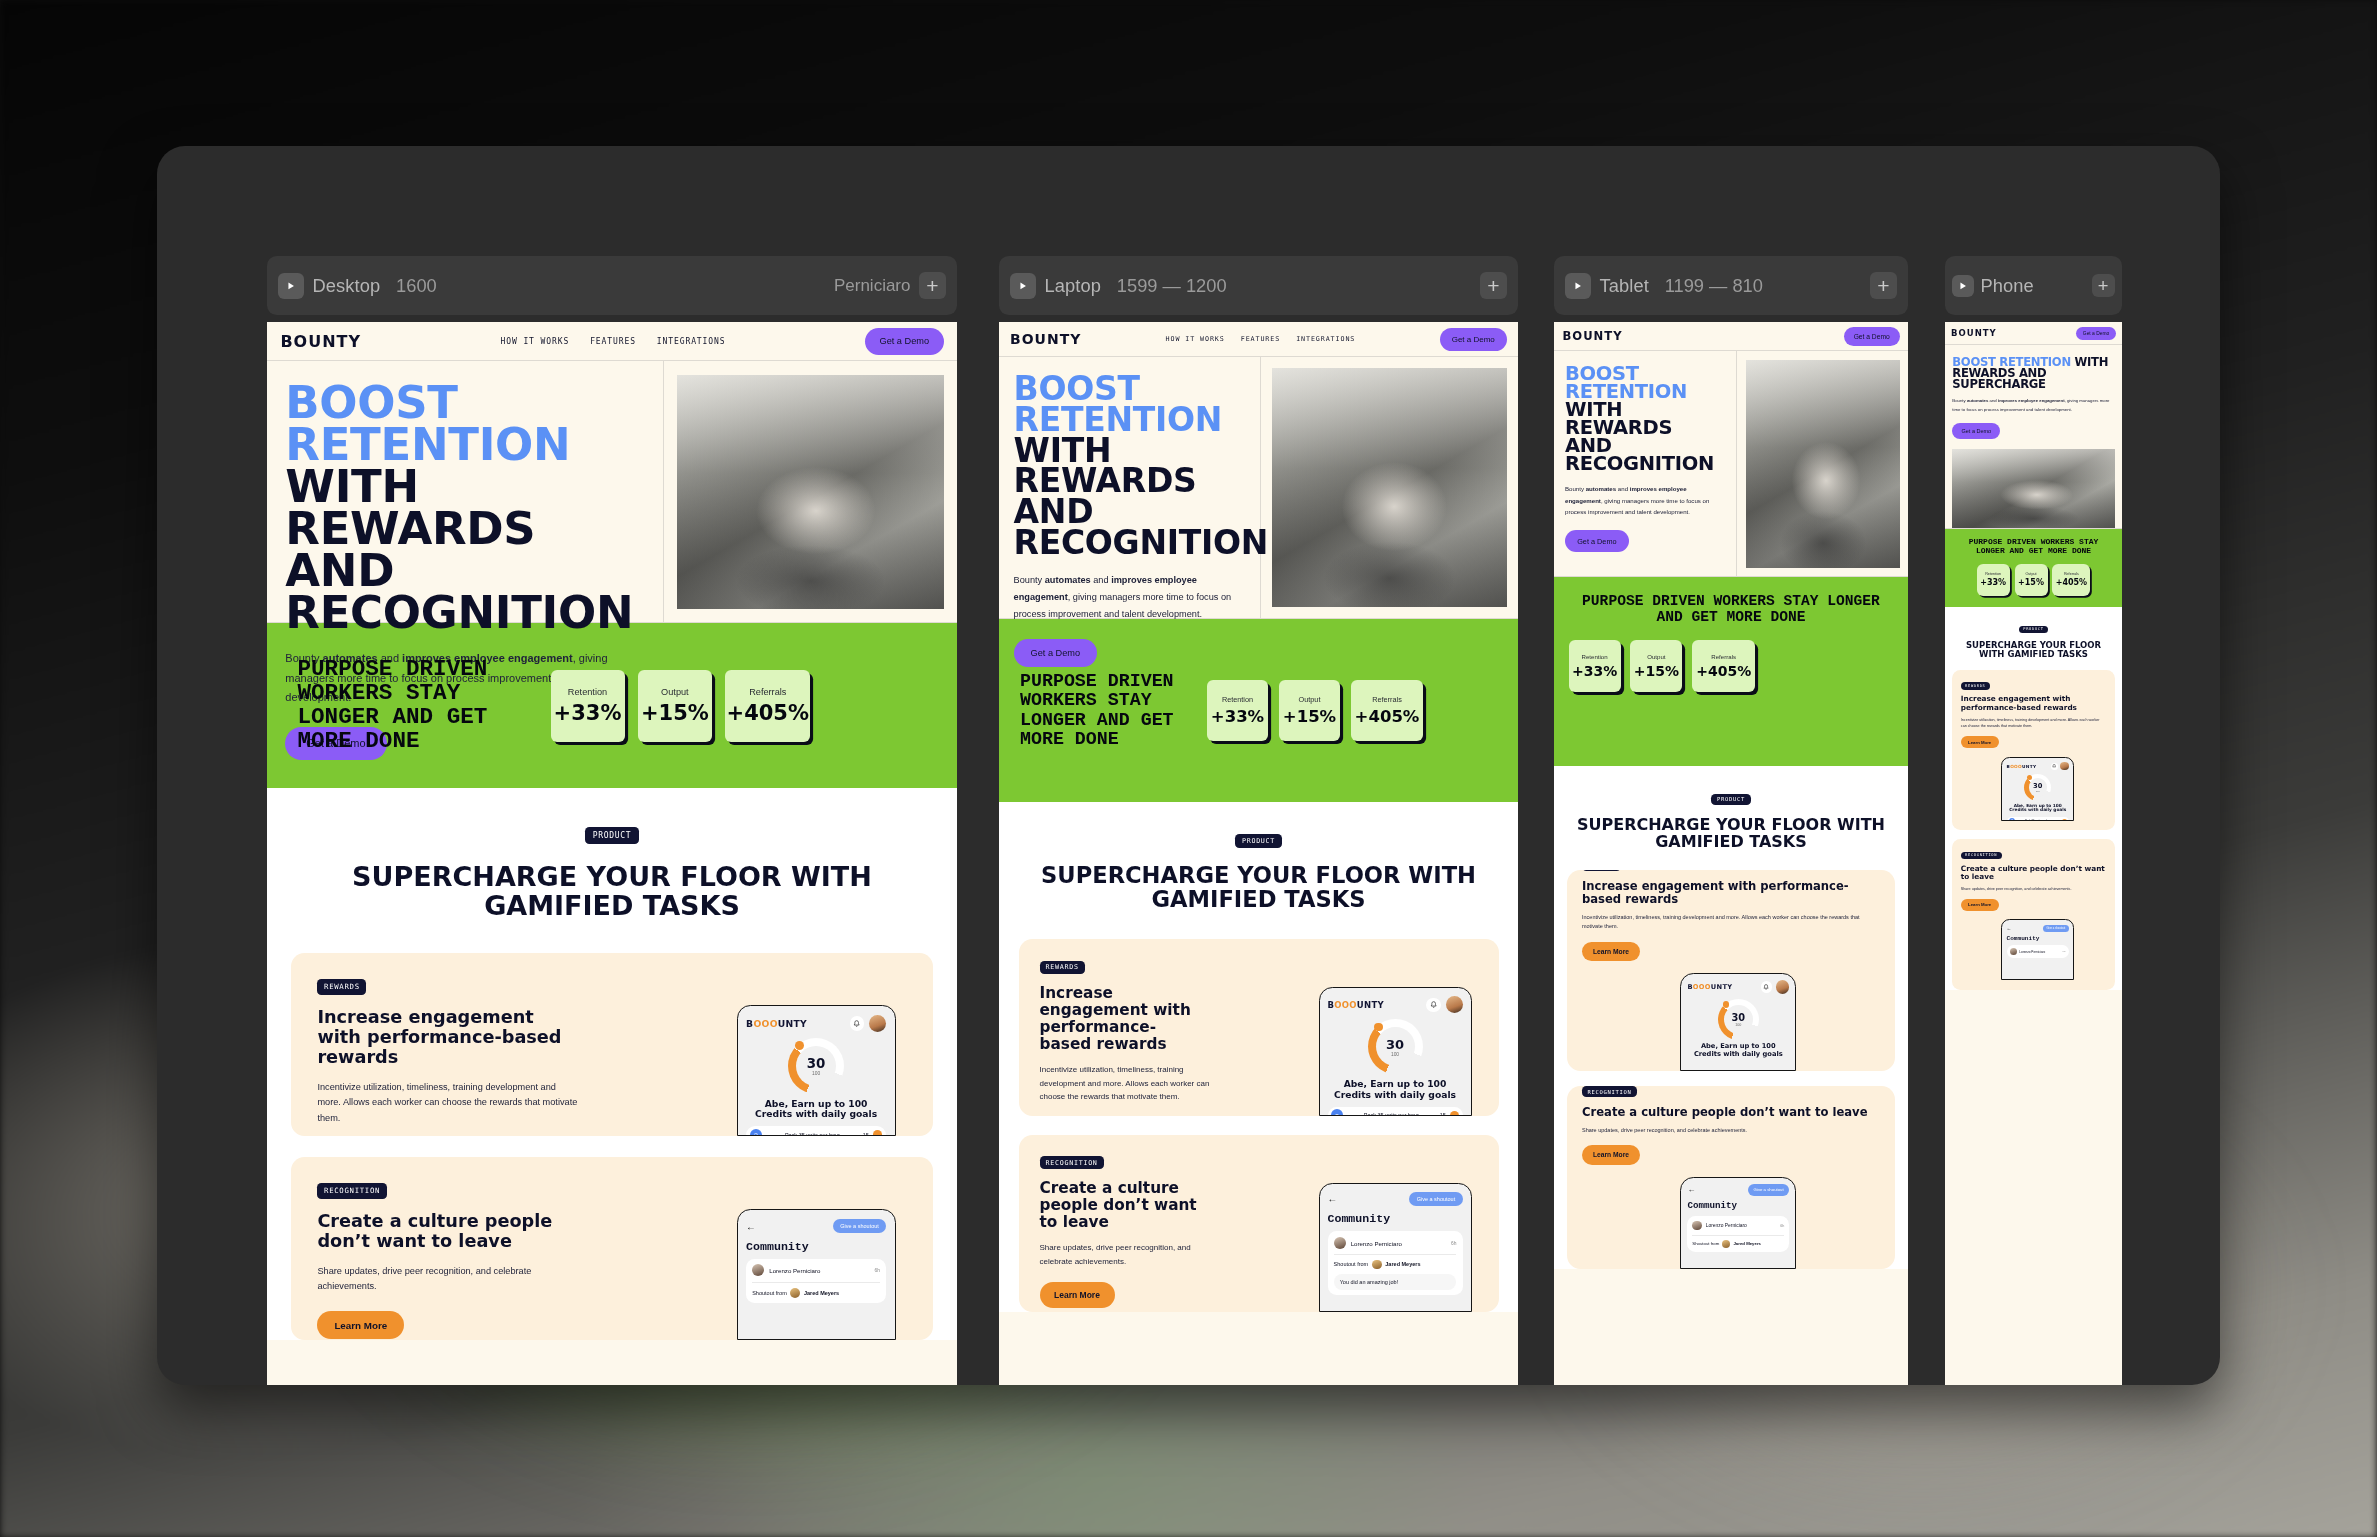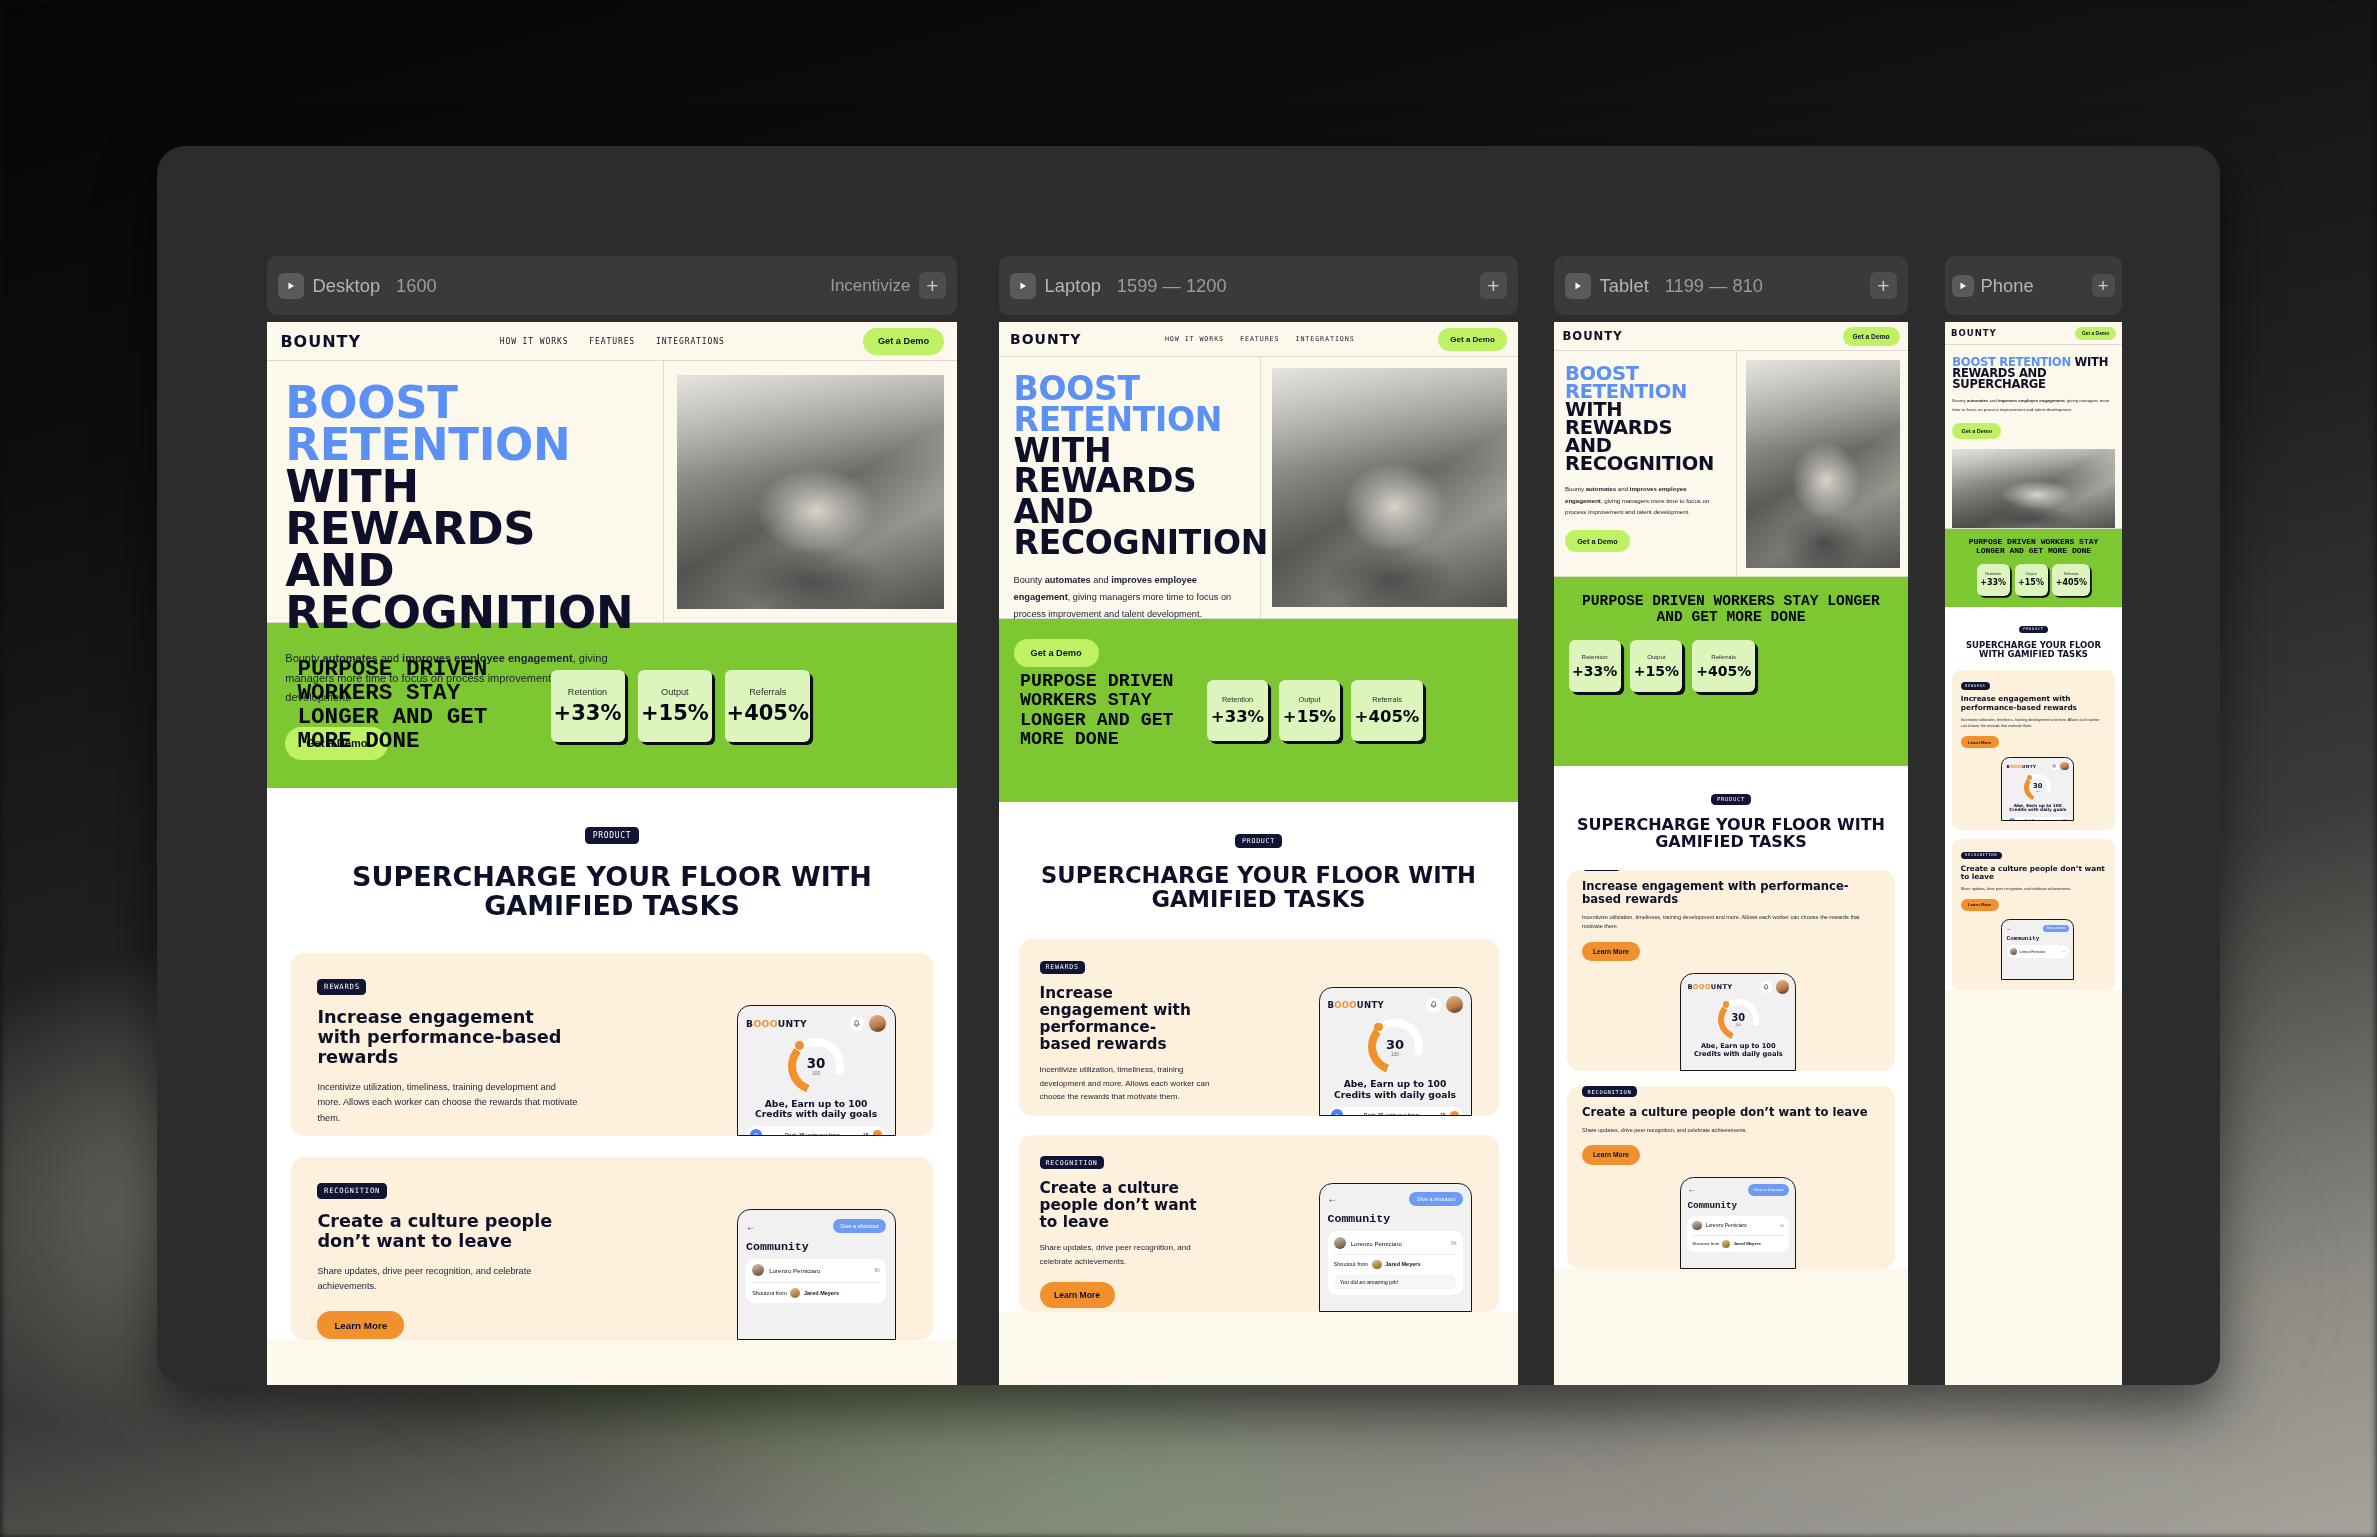--- a/index.html
+++ b/index.html
@@ -100,21 +100,21 @@
   .brand {
     font-weight: 900; color: #0d1028; letter-spacing: 1px;
     font-family: "DejaVu Sans", sans-serif;
   }
   .nav-links { display: flex; }
   .nav-link {
     color: #12152c; letter-spacing: 0.9px; font-family: "DejaVu Sans Mono", monospace;
     white-space: nowrap;
   }
   .btn-demo {
-    background: #bef264; color: #10122a; font-weight: 700;
+    background: #8b5cf6; color: #10122a; font-weight: 400;
     border-radius: 610px; display: inline-flex; align-items: center; justify-content: center;
     white-space: nowrap;
   }
   .nav-spacer { flex: 1 1 auto; }
 
   
   .hero { display: flex; background: #fdf8ec; border-bottom: 0.6px solid #1a1a2e22; }
   .hero-left { border-right: 0.6px solid #1a1a2e22; }
   .hero-h1 { font-weight: 900; color: #0d1028; line-height: .93; font-family: "DejaVu Sans", sans-serif; letter-spacing: -0.3px; }
   .hl-blue { color: #5b91f5; }
@@ -209,21 +209,21 @@
   <div class="frame-col" id="col-desktop">
     <div class="frame-head">
       <div class="play-chip">
         <svg viewBox="0 0 16 16">
             <polygon points="4,2.5 13,8 4,13.5" fill="#fff"></polygon>
           </svg>
       </div>
       <span class="frame-title">Desktop</span>
       <span class="frame-size">1600</span>
       <div class="head-spacer"></div>
-      <span class="bp-label">Incentivize</span>
+      <span class="bp-label">Perniciaro</span>
       <div class="plus-btn">+</div>
     </div>
 
     <div class="page">
 
       <div class="site-nav" style="height:39px;padding:0 13.4px;">
         <div class="brand" style="font-size:16px;">BOUNTY</div>
         <div class="nav-spacer"></div>
         <div class="nav-links" style="gap:21px;">
           <span class="nav-link" style="font-size:8px;">HOW IT WORKS</span>

